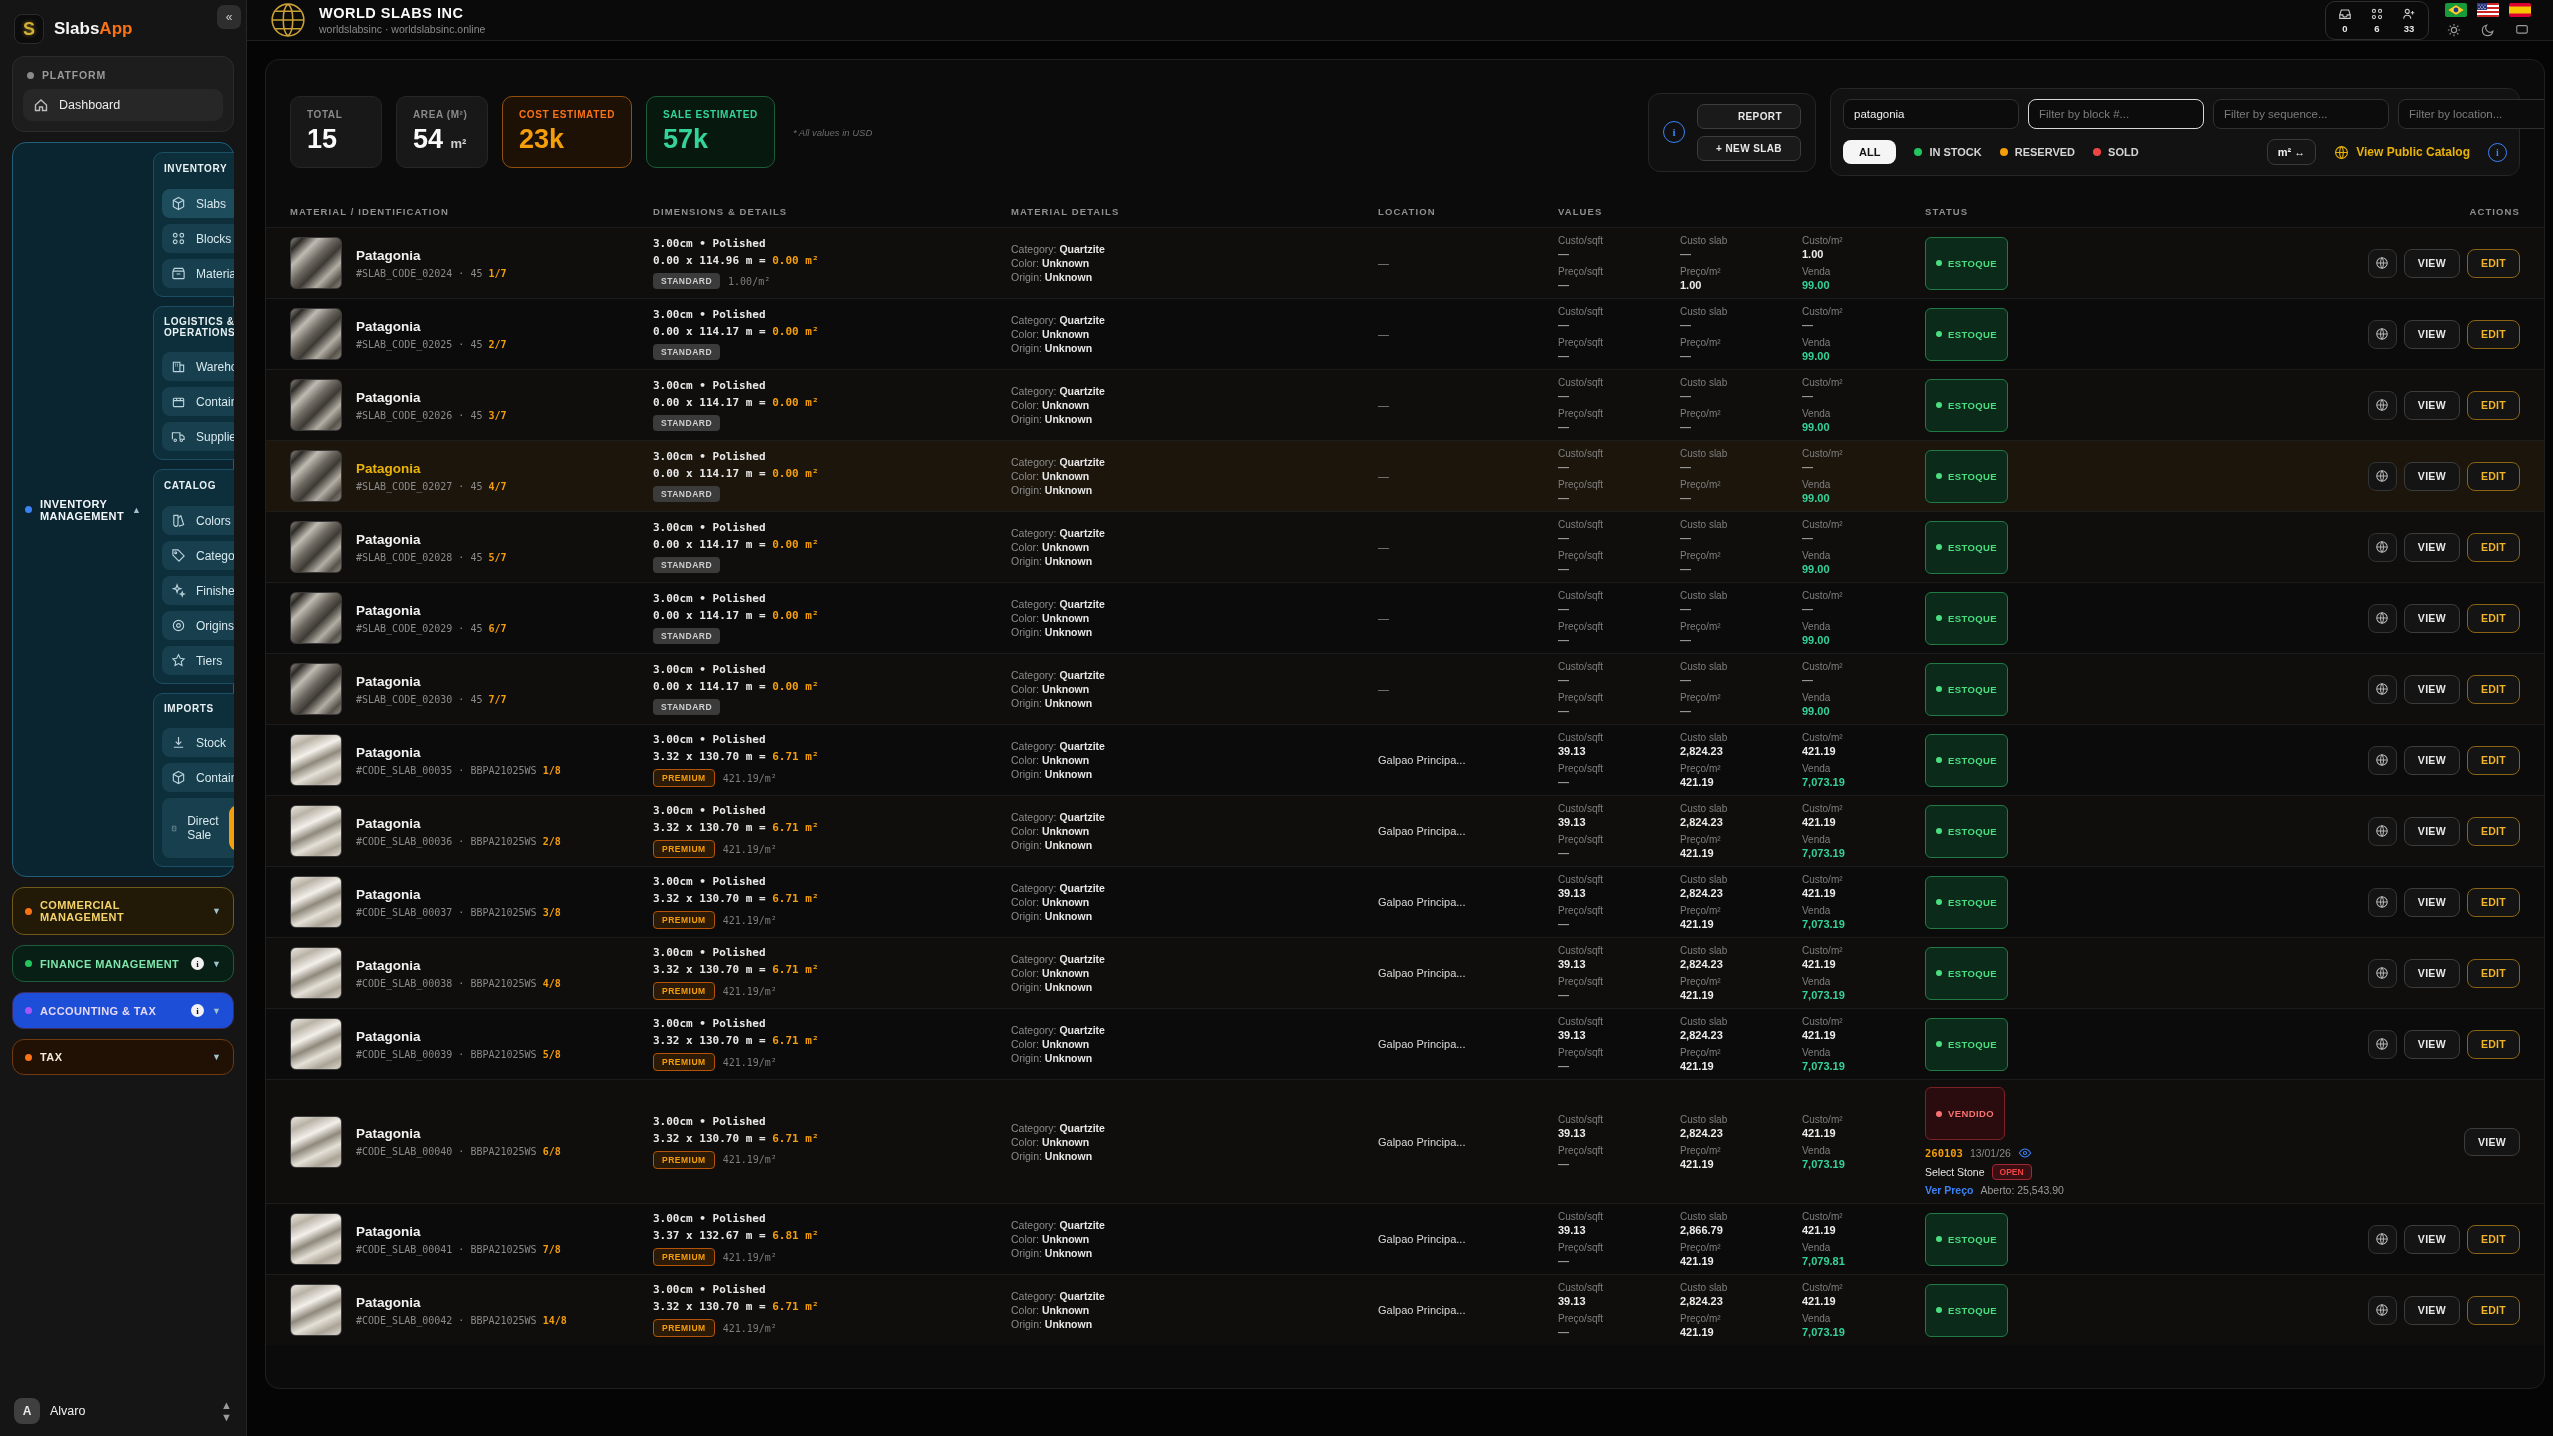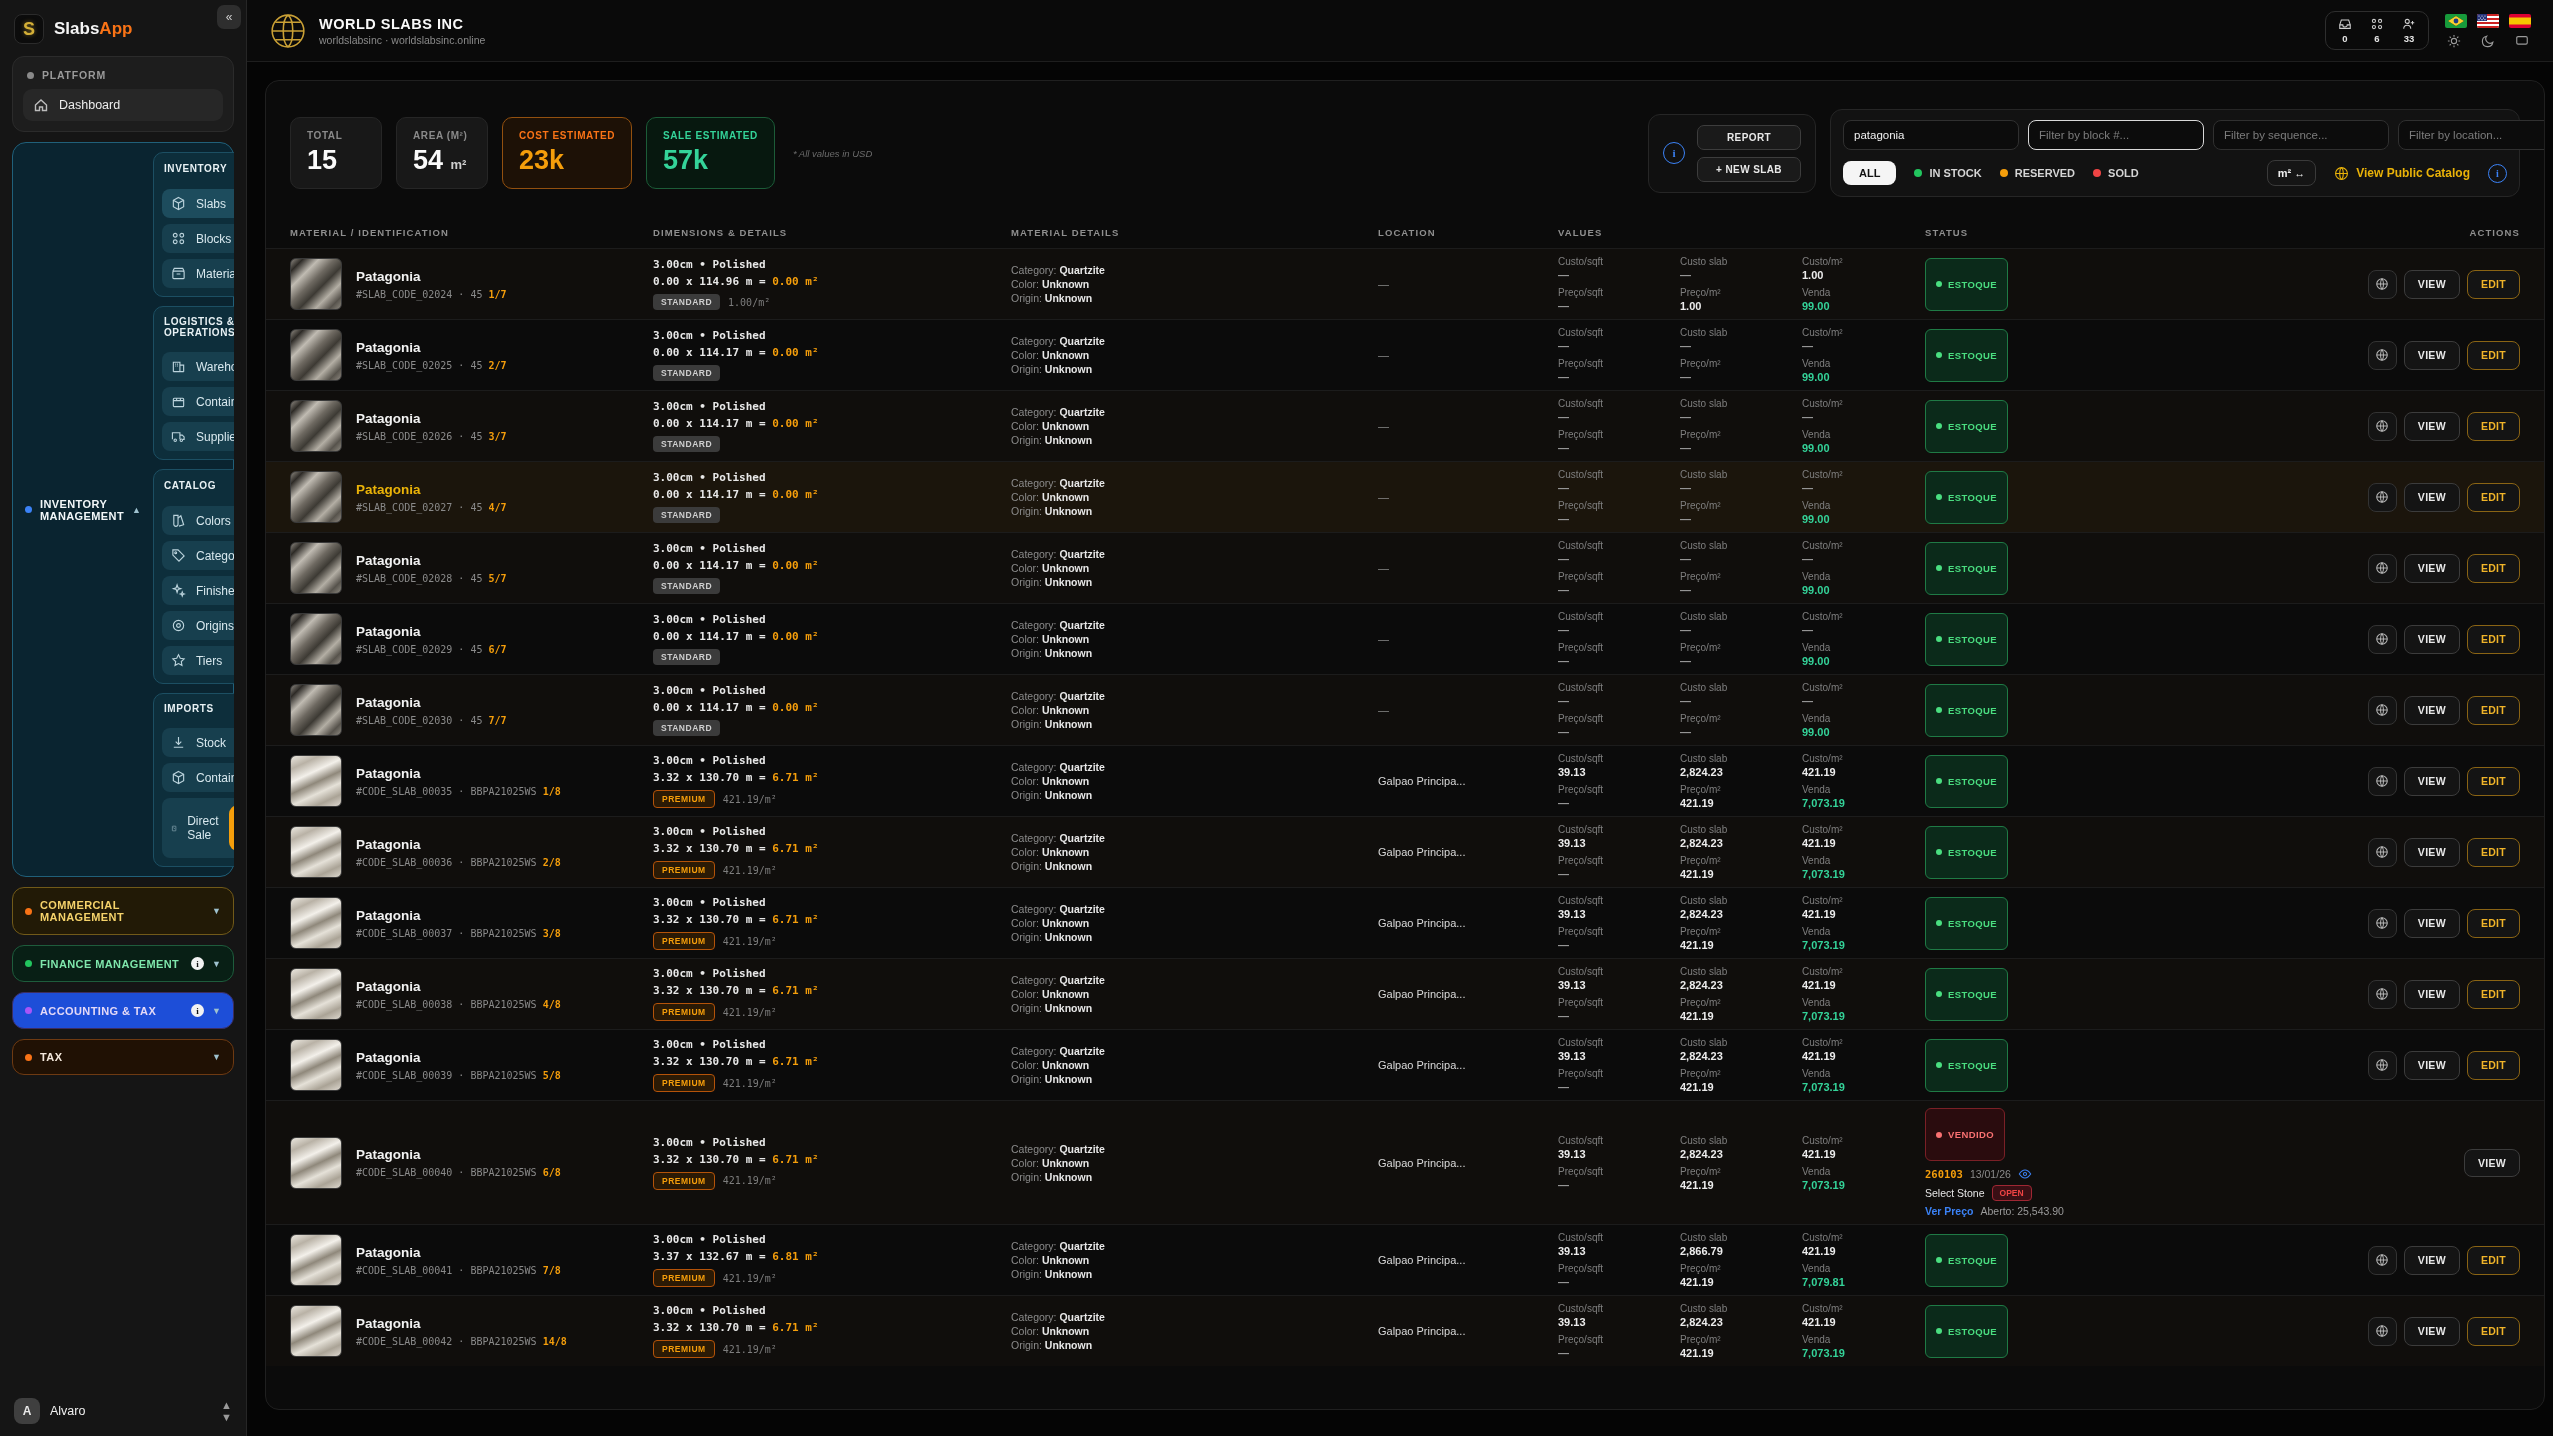--- a/index.html
+++ b/index.html
@@ -55,21 +55,21 @@
   .theme-orange { background:#201104; border:1px solid #6e3a12; } .theme-orange .t{ color:#f3e8dc; }
 
   .user-row { display:flex; align-items:center; gap:10px; padding:6px 2px 0; }
   .avatar { width:26px; height:26px; border-radius:8px; background:#3f3f3f; color:#e8e8e8;
     font-size:12px; font-weight:bold; display:flex; align-items:center; justify-content:center; }
   .user-name { font-size:12.5px; color:#f0f0f0; flex:1; }
   .user-chev { color:#9a9a9a; font-size:11px; }
 
   
   .main { flex:1; display:flex; flex-direction:column; background:#050505; }
-  .topbar { height:62px; background:#0a0a0a; border-bottom:1px solid #1e1e1e;
+  .topbar { height:41px; background:#0a0a0a; border-bottom:1px solid #1e1e1e;
     display:flex; align-items:center; padding:0 22px; gap:12px; }
   .co-logo { width:38px; height:38px; color:#c9a035; display:flex; }
   .co-text .t1 { font-size:14.5px; font-weight:bold; letter-spacing:.5px; color:#fafafa; }
   .co-text .t2 { font-size:10.5px; color:#8a8a8a; margin-top:2px; }
   .topbar-right { margin-left:auto; display:flex; align-items:center; gap:16px; }
   .mini-stats { border:1px solid #2e2e2e; border-radius:10px; padding:5px 12px; display:flex; gap:18px; }
   .mini-stat { display:flex; flex-direction:column; align-items:center; gap:2px; }
   .mini-stat .ico { width:14px; height:14px; color:#cfcfcf; display:flex; }
   .mini-stat .num { font-size:9.5px; font-weight:bold; color:#e5e5e5; }
   .tr-col { display:flex; flex-direction:column; gap:6px; }
@@ -89,21 +89,21 @@
   .stat-cost { background:#1d1106; border-color:#92500f; } .stat-cost .lbl{ color:#f97316; } .stat-cost .val{ color:#f59e0b; }
   .stat-sale { background:#07180f; border-color:#1c5c38; } .stat-sale .lbl{ color:#34d399; } .stat-sale .val{ color:#34d399; }
   .stats-note { font-size:9.5px; font-style:italic; color:#6b6b6b; align-self:center; margin-left:4px; }
 
   .controls-panel { margin-left:auto; background:#101010; border:1px solid #262626; border-radius:12px;
     padding:10px 14px; display:flex; align-items:center; gap:12px; }
   .info-circle { width:22px; height:22px; border-radius:50%; border:1.5px solid #3b82f6; color:#3b82f6;
     font-size:11px; font-weight:bold; display:flex; align-items:center; justify-content:center; font-family:"Liberation Serif",serif; cursor:pointer; }
   .btn-col { display:flex; flex-direction:column; gap:7px; }
   .ghost-btn { background:#1a1a1a; border:1px solid #3d3d3d; border-radius:7px; color:#e8e8e8;
-    font-size:10px; font-weight:bold; letter-spacing:.4px; padding:6px 18px; text-align:center; cursor:pointer; }
+    font-size:10px; font-weight:bold; letter-spacing:.4px; padding:6px 18px; text-align:right; cursor:pointer; }
 
   .filters-panel { background:#121212; border:1px solid #262626; border-radius:12px; padding:10px 12px;
     display:flex; flex-direction:column; gap:10px; width:690px; }
   .inputs-row { display:flex; gap:9px; }
   .f-input { flex:1; background:#0c0c0c; border:1px solid #303030; border-radius:8px; height:30px;
     color:#f0f0f0; font-size:11.5px; padding:0 10px; font-family:"Liberation Sans",sans-serif; outline:none; }
   .f-input.focused { border-color:#d9d9d9; }
   .f-input::placeholder { color:#7c7c7c; }
   .status-row { display:flex; align-items:center; gap:18px; }
   .pill-all { background:#f5f5f5; color:#111; font-size:11px; font-weight:bold; border-radius:8px; padding:6px 16px; cursor:pointer;text-align:center; }

